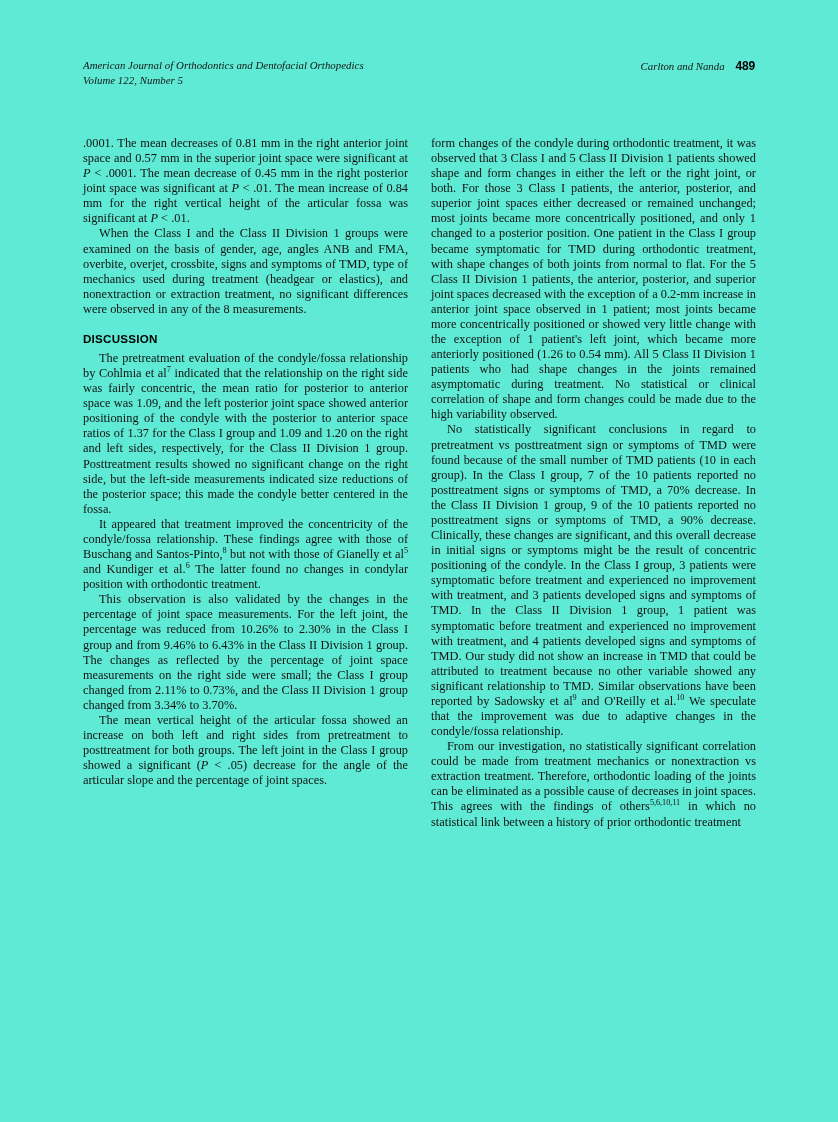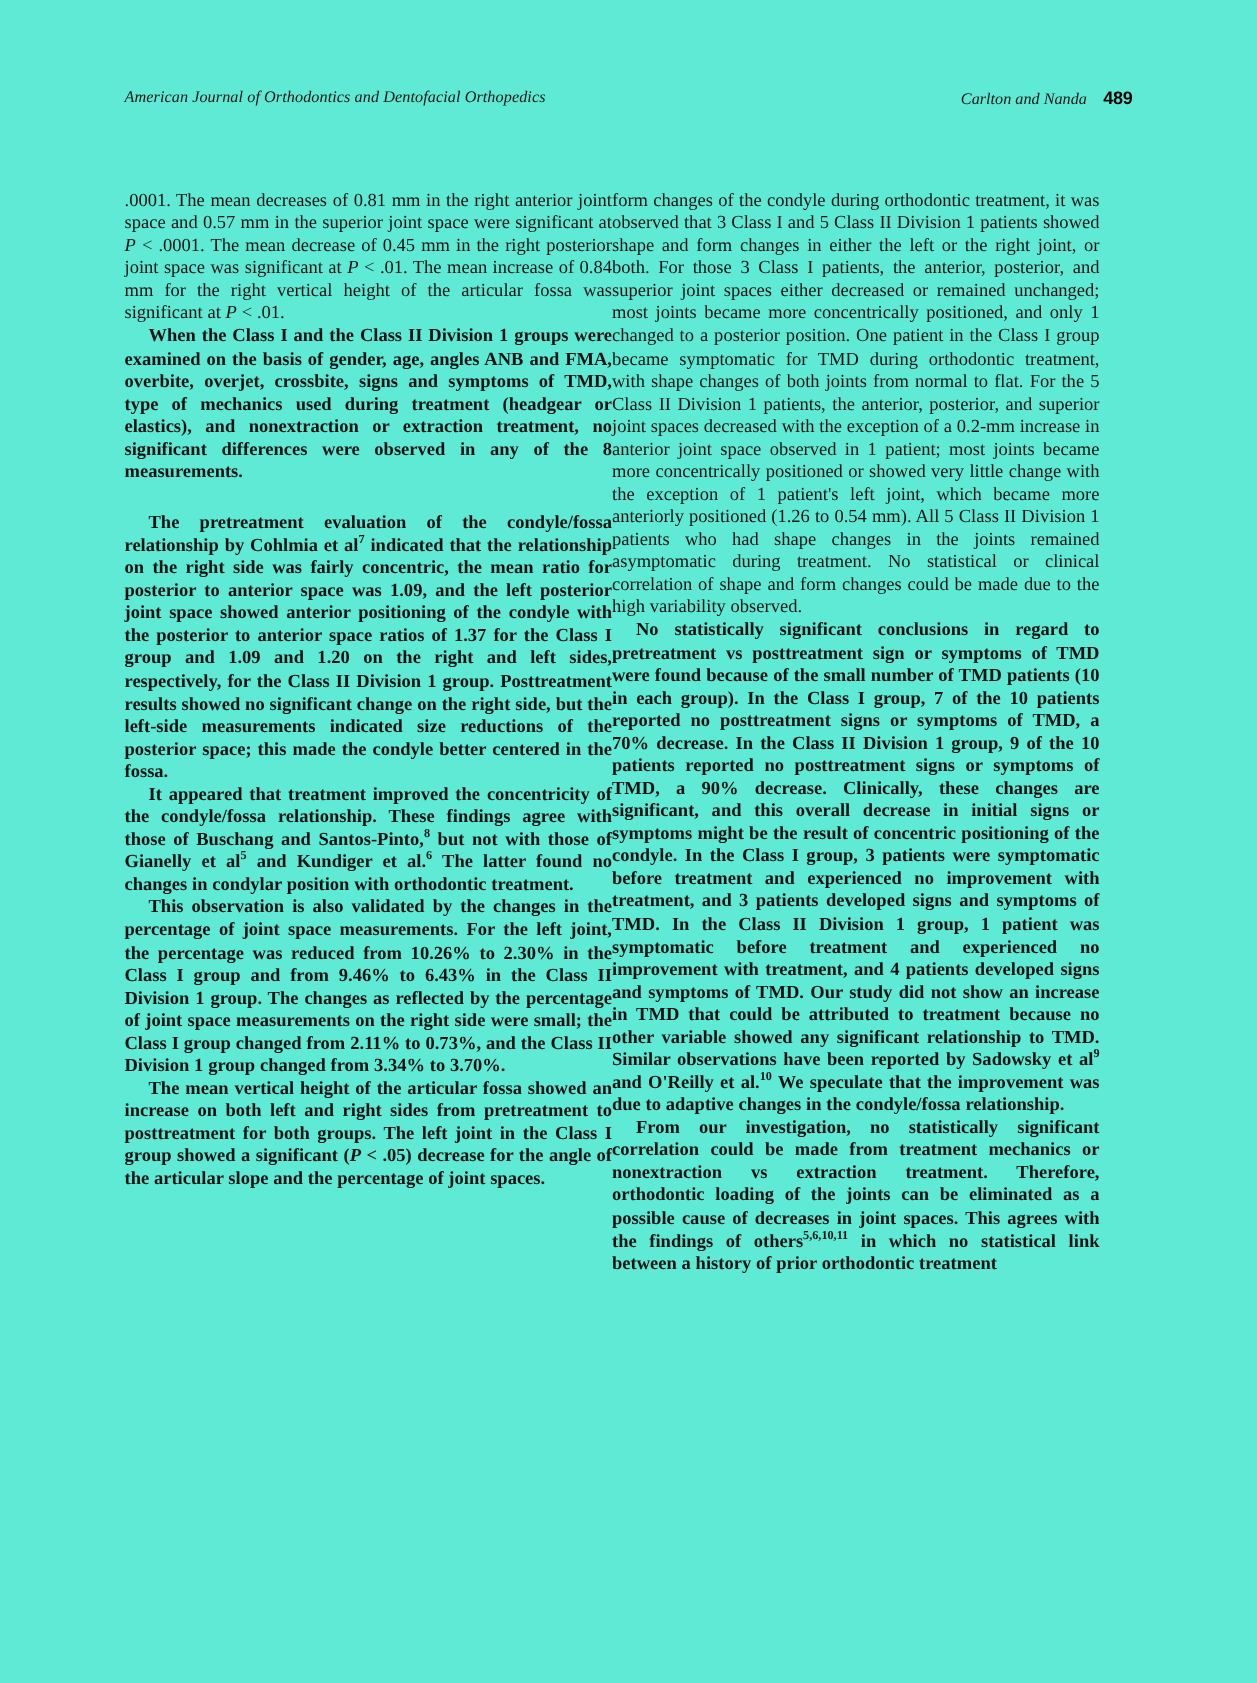--- a/index.html
+++ b/index.html
@@ -60,44 +60,43 @@
     font-weight: bold;
     font-size: 12px;
     color: #000000;
     margin-left: 11px;
     letter-spacing: -0.2px;
   }
   
   #body-cols {
     position: absolute;
     left: 83px;
-    top: 126px;
+    top: 136px;
     width: 673px;
     height: 930px;
     display: flex;
-    justify-content: flex-start;
+    justify-content: space-between;
     align-items: flex-start;
   }
   .col {
     width: 325px;
     box-sizing: border-box;
   }
   .col p {
     margin: 0;
     font-size: 12.35px;
     line-height: 15.08px;
     text-align: justify;
     text-justify: inter-word;
     color: #121212;
     hyphens: none;
     word-spacing: 0.1px;
   }
   .col p.indent {
     text-indent: 16px;
-    font-weight: bold;
   }
   .col p.cont {
     text-indent: 0;
   }
   .col h2 {
     margin: 0;
     font-family: "Liberation Sans", "DejaVu Sans", sans-serif;
     font-weight: bold;
     font-size: 11.6px;
     line-height: 15.08px;
@@ -116,32 +115,34 @@
   }
 </style>
 </head>
 <body>
 
 <div id="page">
 
   <div id="running-head">
     <div class="rh-left">
       <span>American Journal of Orthodontics and Dentofacial Orthopedics</span>
+      <span class="rh-line2">Volume 122, Number 5</span>
     </div>
     <div class="rh-right">
       <span class="rh-authors">Carlton and Nanda</span><span class="rh-pageno">489</span>
     </div>
   </div>
 
   <div id="body-cols">
 
     <div class="col" id="col-left">
       <p class="cont">.0001. The mean decreases of 0.81 mm in the right anterior joint space and 0.57 mm in the superior joint space were significant at <span class="ital">P</span> &lt; .0001. The mean decrease of 0.45 mm in the right posterior joint space was significant at <span class="ital">P</span> &lt; .01. The mean increase of 0.84 mm for the right vertical height of the articular fossa was significant at <span class="ital">P</span> &lt; .01.</p>
       <p class="indent">When the Class I and the Class II Division 1 groups were examined on the basis of gender, age, angles ANB and FMA, overbite, overjet, crossbite, signs and symptoms of TMD, type of mechanics used during treatment (headgear or elastics), and nonextraction or extraction treatment, no significant differences were observed in any of the 8 measurements.</p>
       <div class="sp-before-head"></div>
+      <h2>DISCUSSION</h2>
       <div class="sp-after-head"></div>
       <p class="indent">The pretreatment evaluation of the condyle/fossa relationship by Cohlmia et al<sup>7</sup> indicated that the relationship on the right side was fairly concentric, the mean ratio for posterior to anterior space was 1.09, and the left posterior joint space showed anterior positioning of the condyle with the posterior to anterior space ratios of 1.37 for the Class I group and 1.09 and 1.20 on the right and left sides, respectively, for the Class II Division 1 group. Posttreatment results showed no significant change on the right side, but the left-side measurements indicated size reductions of the posterior space; this made the condyle better centered in the fossa.</p>
       <p class="indent">It appeared that treatment improved the concentricity of the condyle/fossa relationship. These findings agree with those of Buschang and Santos-Pinto,<sup>8</sup> but not with those of Gianelly et al<sup>5</sup> and Kundiger et al.<sup>6</sup> The latter found no changes in condylar position with orthodontic treatment.</p>
       <p class="indent">This observation is also validated by the changes in the percentage of joint space measurements. For the left joint, the percentage was reduced from 10.26% to 2.30% in the Class I group and from 9.46% to 6.43% in the Class II Division 1 group. The changes as reflected by the percentage of joint space measurements on the right side were small; the Class I group changed from 2.11% to 0.73%, and the Class II Division 1 group changed from 3.34% to 3.70%.</p>
       <p class="indent">The mean vertical height of the articular fossa showed an increase on both left and right sides from pretreatment to posttreatment for both groups. The left joint in the Class I group showed a significant (<span class="ital">P</span> &lt; .05) decrease for the angle of the articular slope and the percentage of joint spaces.</p>
     </div>
 
     <div class="col" id="col-right">
       <p class="cont">form changes of the condyle during orthodontic treatment, it was observed that 3 Class I and 5 Class II Division 1 patients showed shape and form changes in either the left or the right joint, or both. For those 3 Class I patients, the anterior, posterior, and superior joint spaces either decreased or remained unchanged; most joints became more concentrically positioned, and only 1 changed to a posterior position. One patient in the Class I group became symptomatic for TMD during orthodontic treatment, with shape changes of both joints from normal to flat. For the 5 Class II Division 1 patients, the anterior, posterior, and superior joint spaces decreased with the exception of a 0.2-mm increase in anterior joint space observed in 1 patient; most joints became more concentrically positioned or showed very little change with the exception of 1 patient's left joint, which became more anteriorly positioned (1.26 to 0.54 mm). All 5 Class II Division 1 patients who had shape changes in the joints remained asymptomatic during treatment. No statistical or clinical correlation of shape and form changes could be made due to the high variability observed.</p>
       <p class="indent">No statistically significant conclusions in regard to pretreatment vs posttreatment sign or symptoms of TMD were found because of the small number of TMD patients (10 in each group). In the Class I group, 7 of the 10 patients reported no posttreatment signs or symptoms of TMD, a 70% decrease. In the Class II Division 1 group, 9 of the 10 patients reported no posttreatment signs or symptoms of TMD, a 90% decrease. Clinically, these changes are significant, and this overall decrease in initial signs or symptoms might be the result of concentric positioning of the condyle. In the Class I group, 3 patients were symptomatic before treatment and experienced no improvement with treatment, and 3 patients developed signs and symptoms of TMD. In the Class II Division 1 group, 1 patient was symptomatic before treatment and experienced no improvement with treatment, and 4 patients developed signs and symptoms of TMD. Our study did not show an increase in TMD that could be attributed to treatment because no other variable showed any significant relationship to TMD. Similar observations have been reported by Sadowsky et al<sup>9</sup> and O'Reilly et al.<sup>10</sup> We speculate that the improvement was due to adaptive changes in the condyle/fossa relationship.</p>

